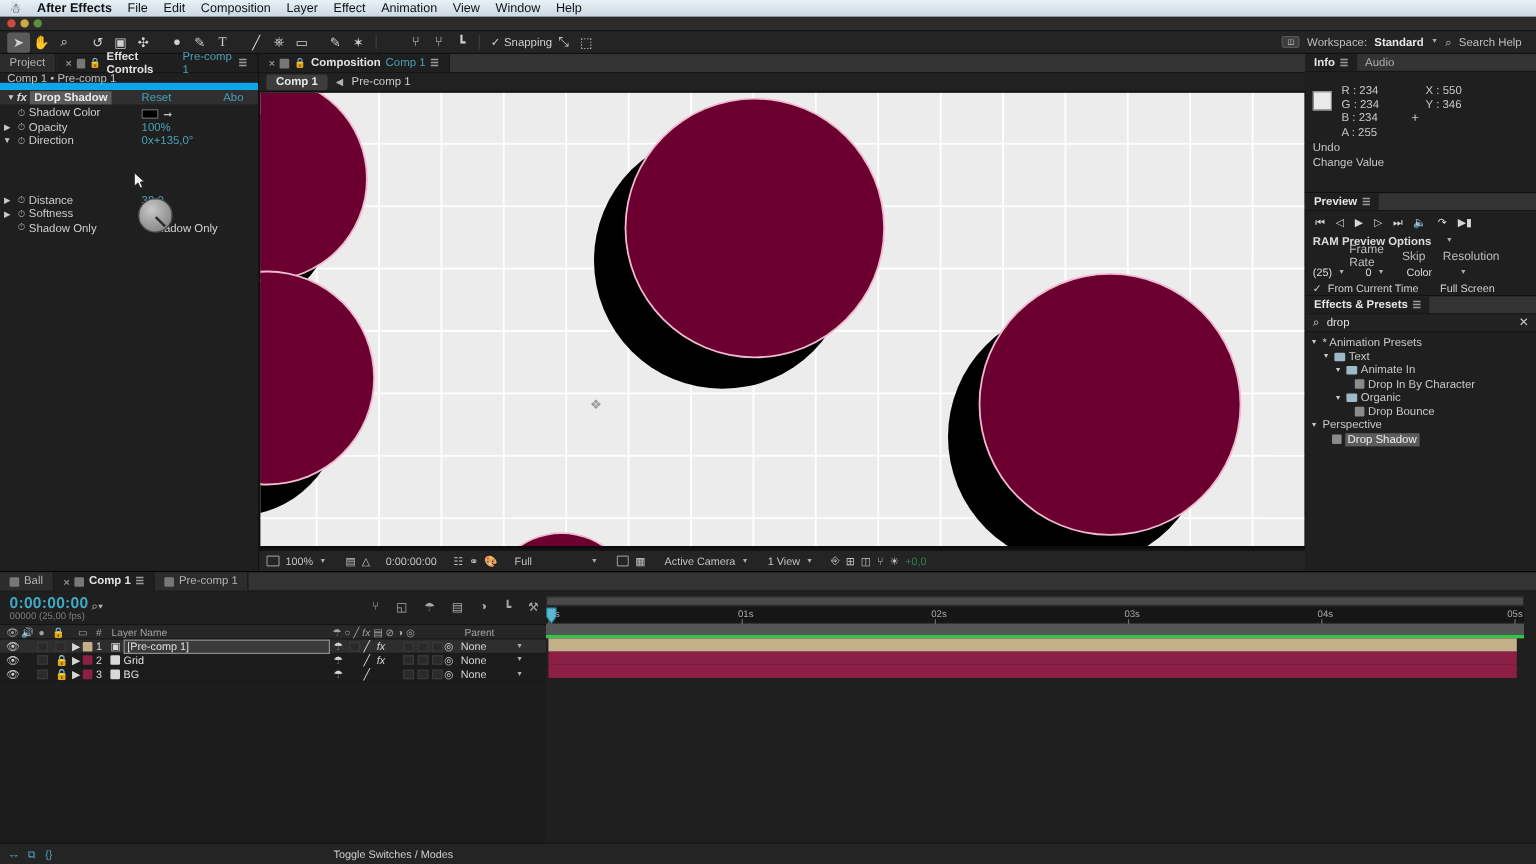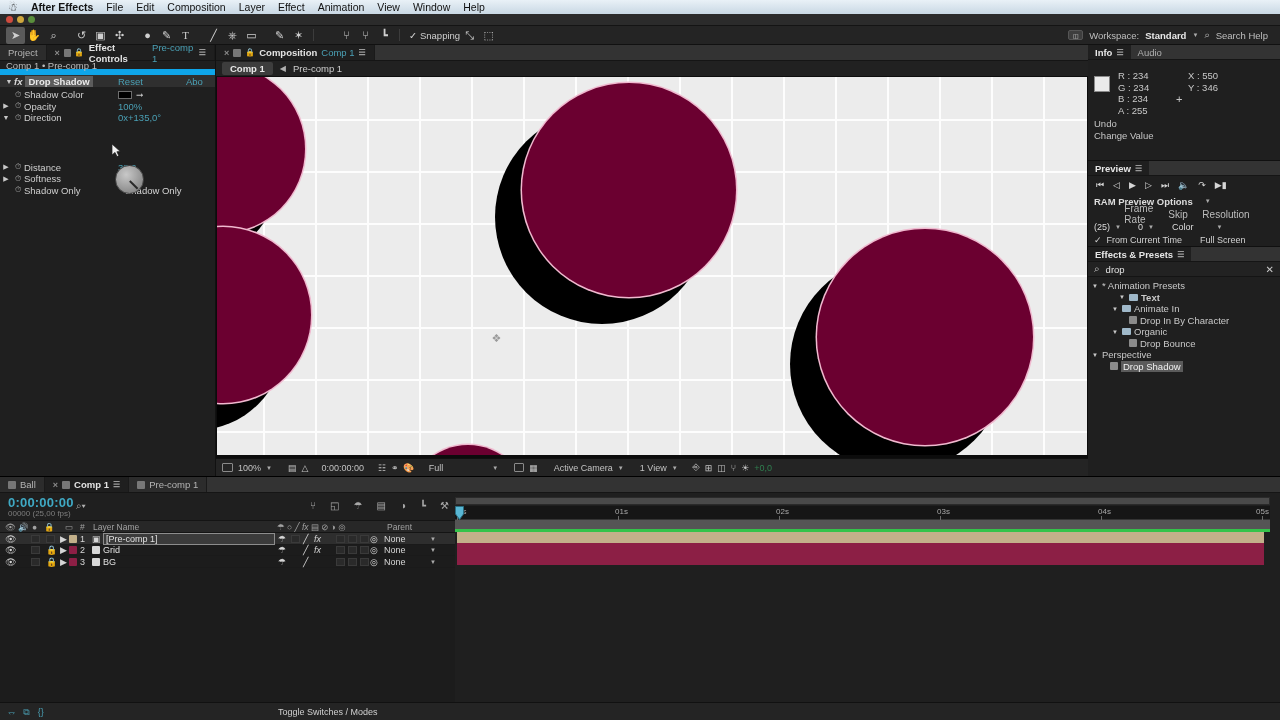--- a/index.html
+++ b/index.html
@@ -572,21 +572,21 @@
     <div id="fxsearch">
       <span>⌕</span>
       <span class="sterm">drop</span>
       <span>✕</span>
     </div>
     <div class="tree">
       <div class="tnode" style="padding-left:3px;">
         <span class="tri">▼</span>
         <span class="lbl">* Animation Presets</span>
       </div>
-      <div class="tnode" style="padding-left:30px;font-weight:bold;">
+      <div class="tnode" style="padding-left:13px;">
         <span class="tri">▼</span>
         <span class="folder"></span>
         <span class="lbl">Text</span>
       </div>
       <div class="tnode" style="padding-left:23px;">
         <span class="tri">▼</span>
         <span class="folder"></span>
         <span class="lbl">Animate In</span>
       </div>
       <div class="tnode" style="padding-left:41px;">

